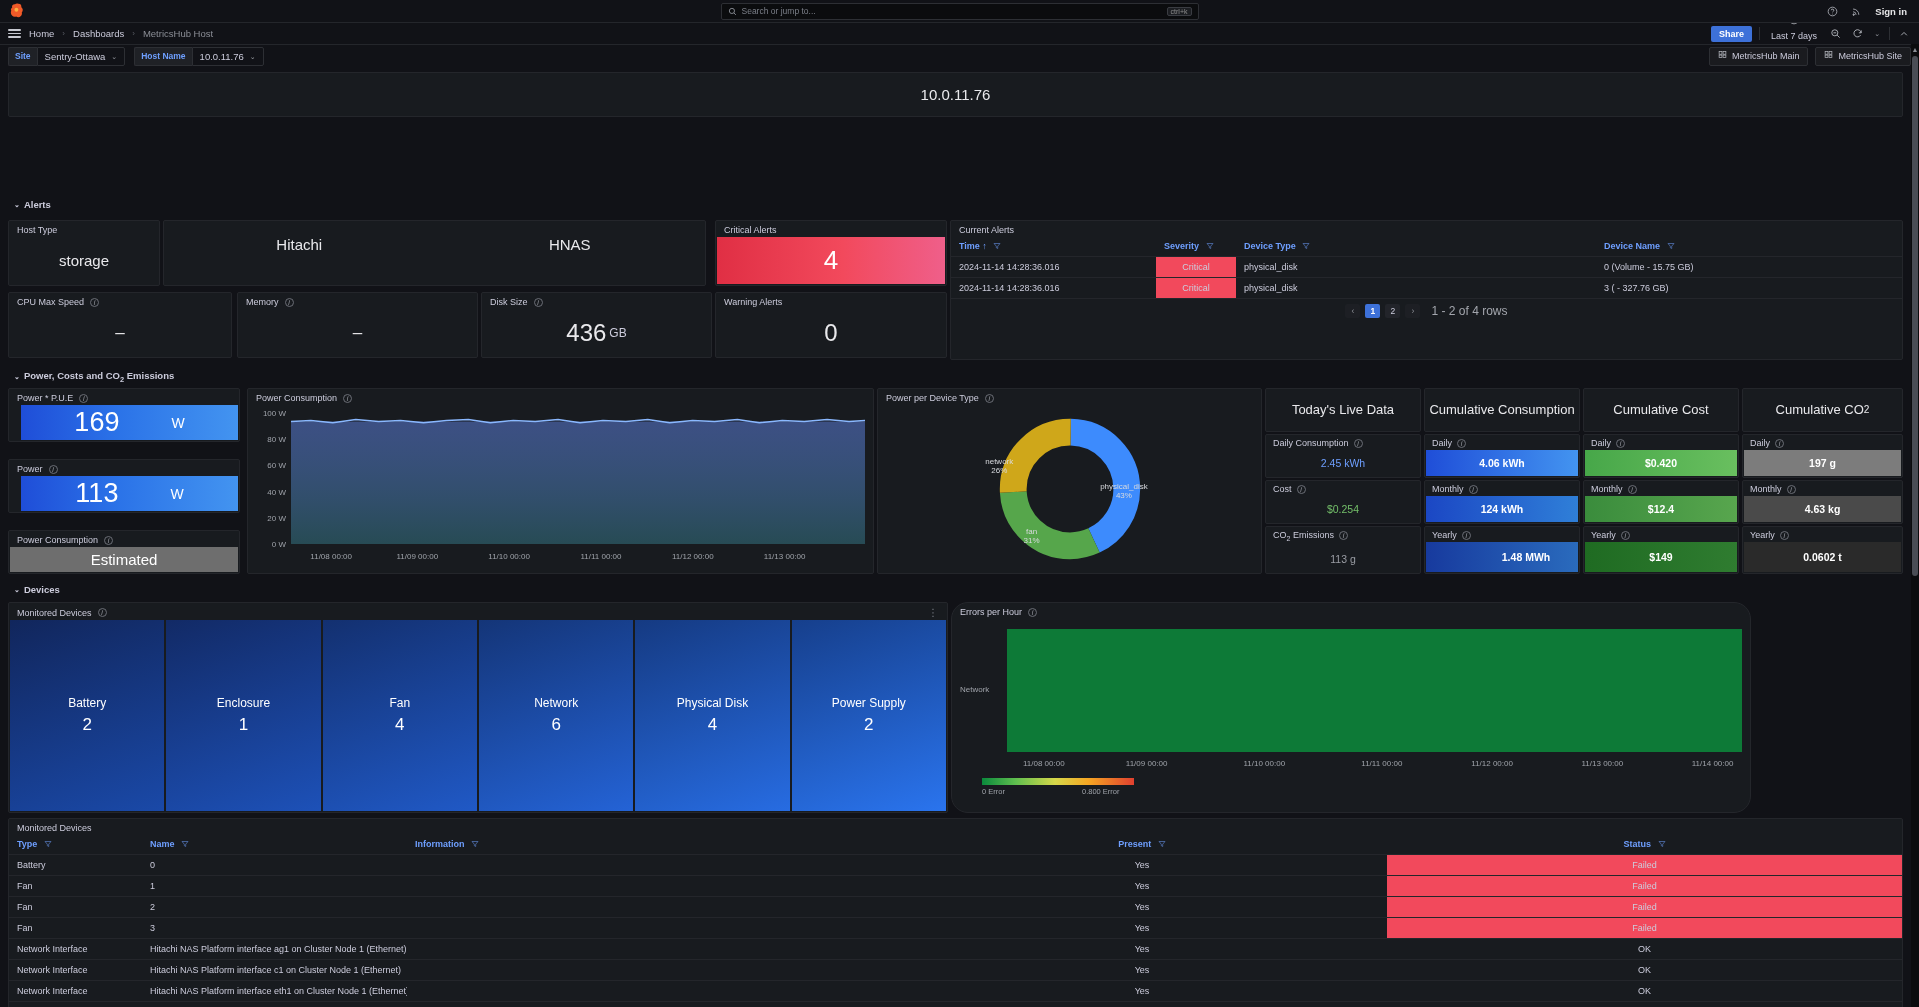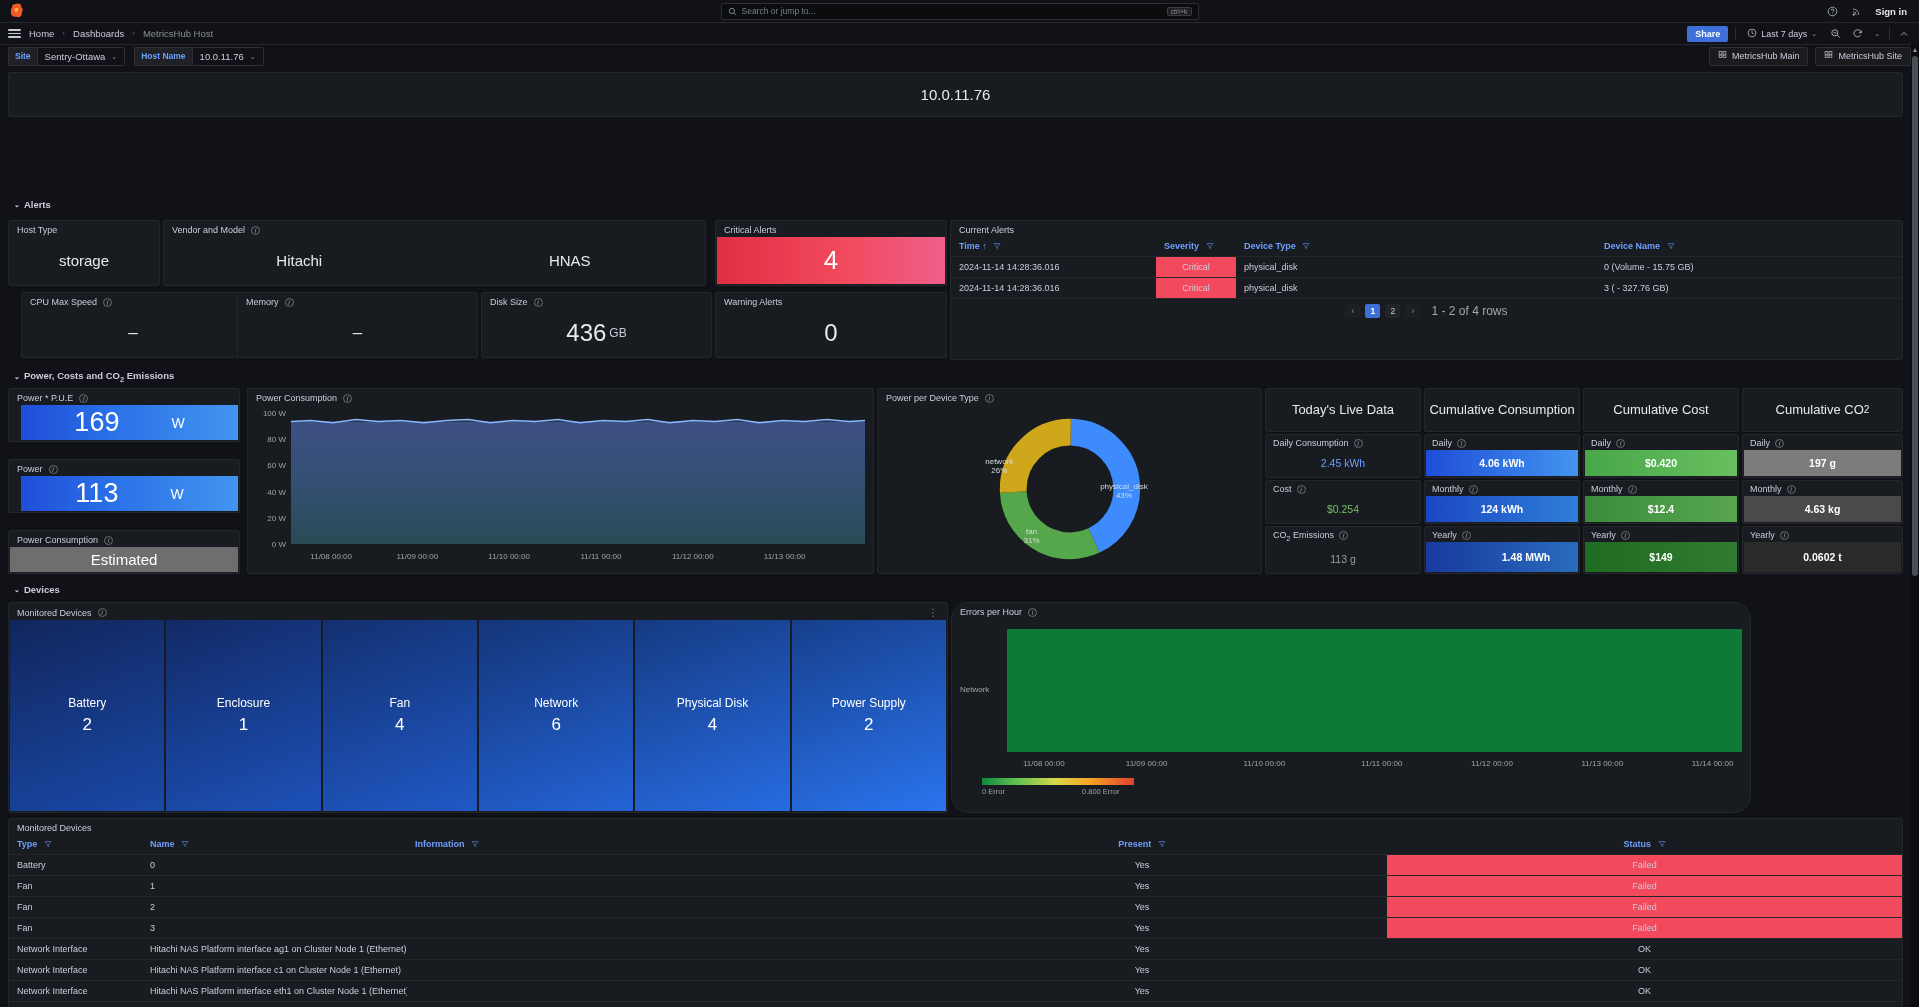--- a/index.html
+++ b/index.html
@@ -45,21 +45,21 @@
   .crumb.last { color: #8b8e96; }
   .crumb-sep { font-size: 8px; color: #5a5d66; }
   .dash-right { margin-left: auto; display: flex; align-items: center; gap: 7px; }
   .share-btn {
     background: #3d71d9; color: #fff; font-size: 9px; font-weight: 600;
     padding: 2px 8px; border-radius: 2px; cursor: pointer; line-height: 12px;
   }
   .vsep { width: 1px; height: 13px; background: #2d2f34; }
   .timepick {
     display: flex; align-items: center; gap: 4px; font-size: 9px;
-    color: #ccccdc; padding: 1px 4px; cursor: pointer;
+    color: #ccccdc; padding: 1px 4px; cursor: pointer; flex-direction: column;
   }
   .icbtn { color: #b6b9c0; display: flex; align-items: center; cursor: pointer; padding: 0 2px; }
 
   
   .varbar {
     height: 23px; display: flex; align-items: center; padding: 0 8px; gap: 0px;
     background: #111217; flex: 0 0 auto;
   }
   .var-group { display: flex; align-items: center; margin-right: 9px; }
   .var-label {
@@ -383,36 +383,32 @@
     </div>
 
     <div class="panel" style="left:8px; top:152px; width:152px; height:66px;">
       <div class="panel-head">Host Type</div>
       <div class="stat-body">
         <span class="stat-val">storage</span>
       </div>
     </div>
 
     <div class="panel" style="left:163px; top:152px; width:543px; height:66px;">
-      <div class="panel-head">
-        <span>Vendor and Model</span>
-        <span class="info-i">i</span>
-      </div>
       <div class="stat-2col">
         <div>Hitachi</div>
         <div>HNAS</div>
       </div>
     </div>
 
     <div class="panel" style="left:715px; top:152px; width:232px; height:66px;">
       <div class="panel-head">Critical Alerts</div>
       <div class="big-red">4</div>
     </div>
 
-    <div class="panel" style="left:21px; top:224px; width:224px; height:66px;">
+    <div class="panel" style="left:8px; top:224px; width:224px; height:66px;">
       <div class="panel-head">
         <span>CPU Max Speed</span>
         <span class="info-i">i</span>
       </div>
       <div class="stat-body">
         <span class="stat-dash">–</span>
       </div>
     </div>
 
     <div class="panel" style="left:237px; top:224px; width:241px; height:66px;">

